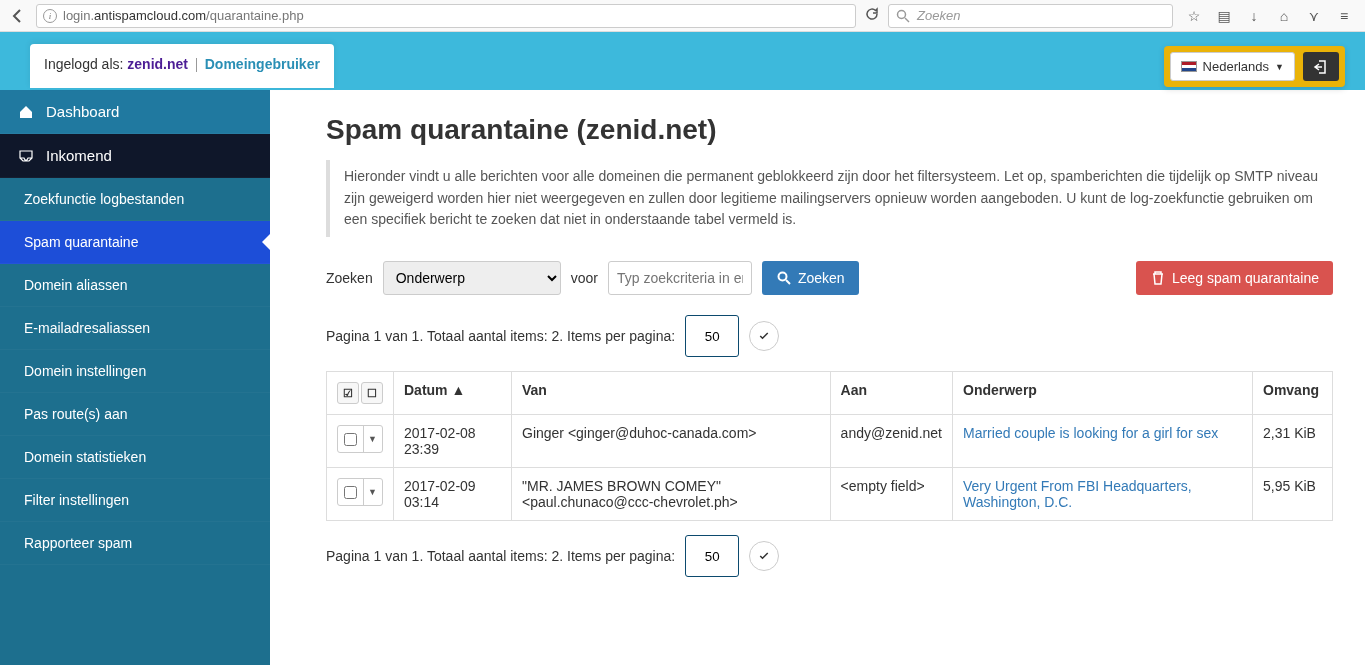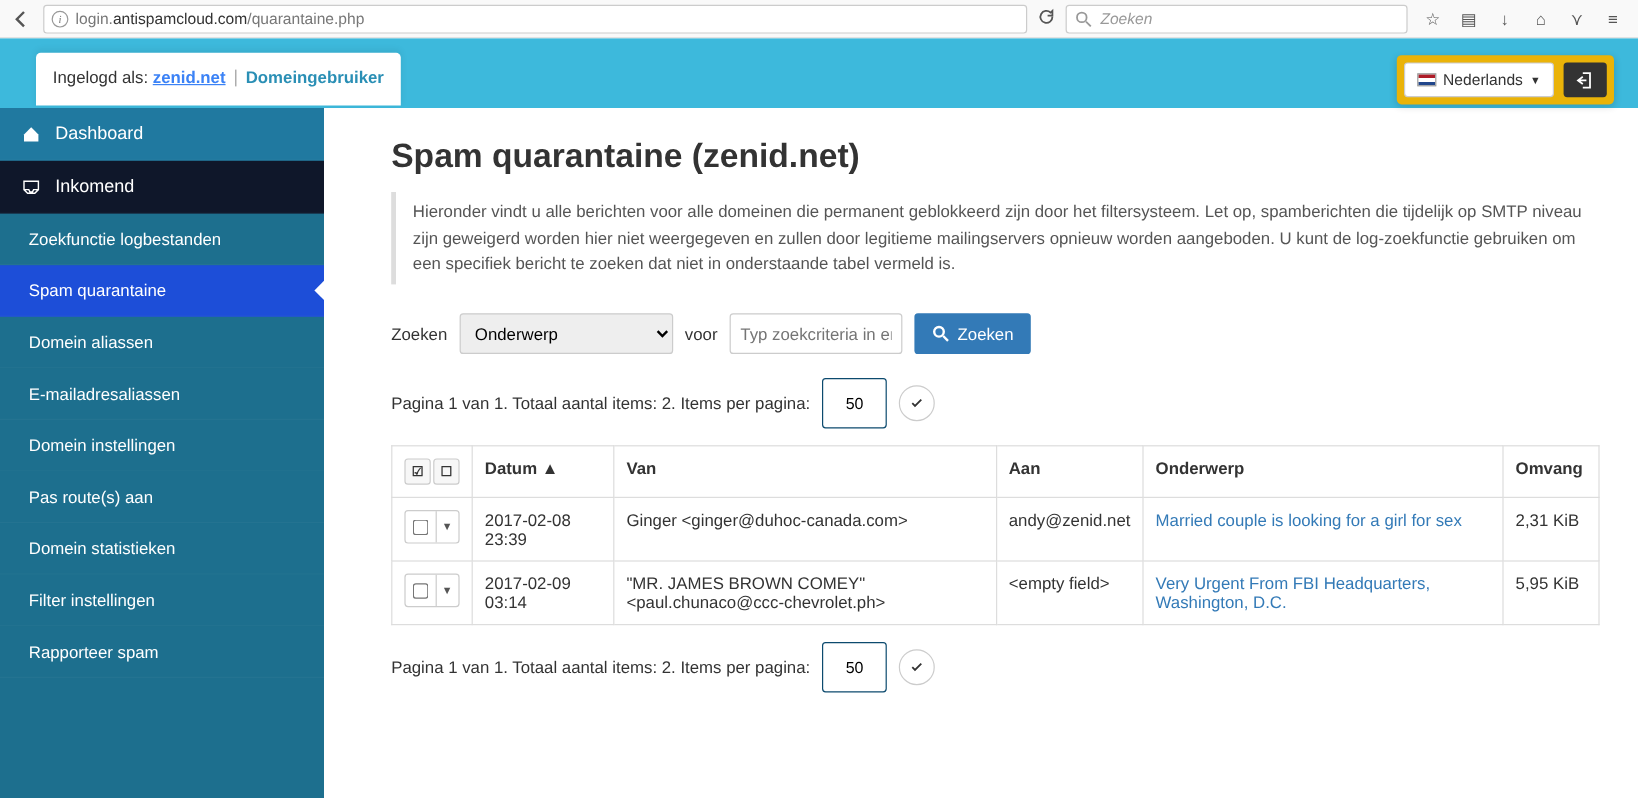--- a/index.html
+++ b/index.html
@@ -12,21 +12,21 @@
 .url-box .i-circle { width: 14px; height: 14px; border: 1px solid #999; border-radius: 50%; display: flex; align-items: center; justify-content: center; font-size: 9px; font-style: italic; font-family: Georgia, serif; }
 .url-reload { width: 24px; text-align: center; color: #555; cursor: pointer; }
 .search-box { flex: 1; height: 24px; border: 1px solid #ccc; border-radius: 3px; background: #fff; display: flex; align-items: center; padding: 0 6px; font-size: 13px; color: #999; gap: 6px; font-style: italic; }
 .toolbar-icons { display: flex; gap: 12px; padding: 0 8px; color: #555; }
 .toolbar-icons span { cursor: pointer; width: 18px; text-align: center; }
 
 
 .app-header { background: #3db9dc; height: 58px; position: relative; }
 .login-tab { position: absolute; left: 30px; top: 12px; background: #fff; border-radius: 4px 4px 0 0; padding: 12px 14px 16px; box-shadow: 0 -2px 6px rgba(0,0,0,0.08); }
 .login-tab .label { color: #333; }
-.login-tab .domain { font-weight: bold; color: #3b82f6; text-decoration: underline; }
+.login-tab .domain { font-weight: bold; color: #4c1d95; }
 .login-tab .divider { display: inline-block; width: 1px; height: 14px; background: #999; margin: 0 4px; vertical-align: middle; }
 .login-tab .role { color: #2a8fb5; font-weight: bold; }
 .header-right { position: absolute; right: 20px; top: 14px; display: flex; gap: 8px; background: #eab308; padding: 6px; border-radius: 4px; box-shadow: 0 2px 6px rgba(0,0,0,0.15); }
 .lang-btn { background: #fff; border: 1px solid #ccc; border-radius: 3px; padding: 6px 10px; display: flex; align-items: center; gap: 6px; cursor: pointer; font-size: 13px; }
 .flag-nl { width: 16px; height: 11px; display: inline-block; background: linear-gradient(to bottom, #ae1c28 33%, #fff 33%, #fff 66%, #21468b 66%); border: 1px solid #999; }
 .logout-btn { background: #333; color: #fff; border-radius: 3px; padding: 6px 10px; cursor: pointer; display: flex; align-items: center; }
 
 
 .layout { display: flex; min-height: calc(665px - 32px - 58px); }
 .sidebar { width: 270px; background: #1d6f8e; color: #fff; }
@@ -182,20 +182,26 @@
       <label>voor</label>
       <input class="form" type="text" placeholder="Typ zoekcriteria in en" style="">
       <button class="btn btn-primary">
         <svg class="icon-svg" viewBox="0 0 16 16">
             <circle cx="6.5" cy="6.5" r="4" stroke="#fff" stroke-width="2" fill="none"></circle>
             <line x1="10" y1="10" x2="14" y2="14" stroke="#fff" stroke-width="2"></line>
           </svg>
         <span>Zoeken</span>
       </button>
       <div class="spacer"></div>
+      <button class="btn btn-danger">
+        <svg class="icon-svg" viewBox="0 0 16 16">
+            <path d="M3 4h10M5 4V2h6v2M4 4l1 10h6l1-10" stroke="#fff" stroke-width="1.5" fill="none"></path>
+          </svg>
+        <span>Leeg spam quarantaine</span>
+      </button>
     </div>
 
     <div class="pager-row">
       <span>Pagina 1 van 1. Totaal aantal items: 2. Items per pagina:</span>
       <input type="text" value="50" style="">
       <div class="round-btn">
         <svg width="12" height="12" viewBox="0 0 16 16">
             <path d="M3 8l3 3 7-7" stroke="#333" stroke-width="2" fill="none"></path>
           </svg>
       </div>

